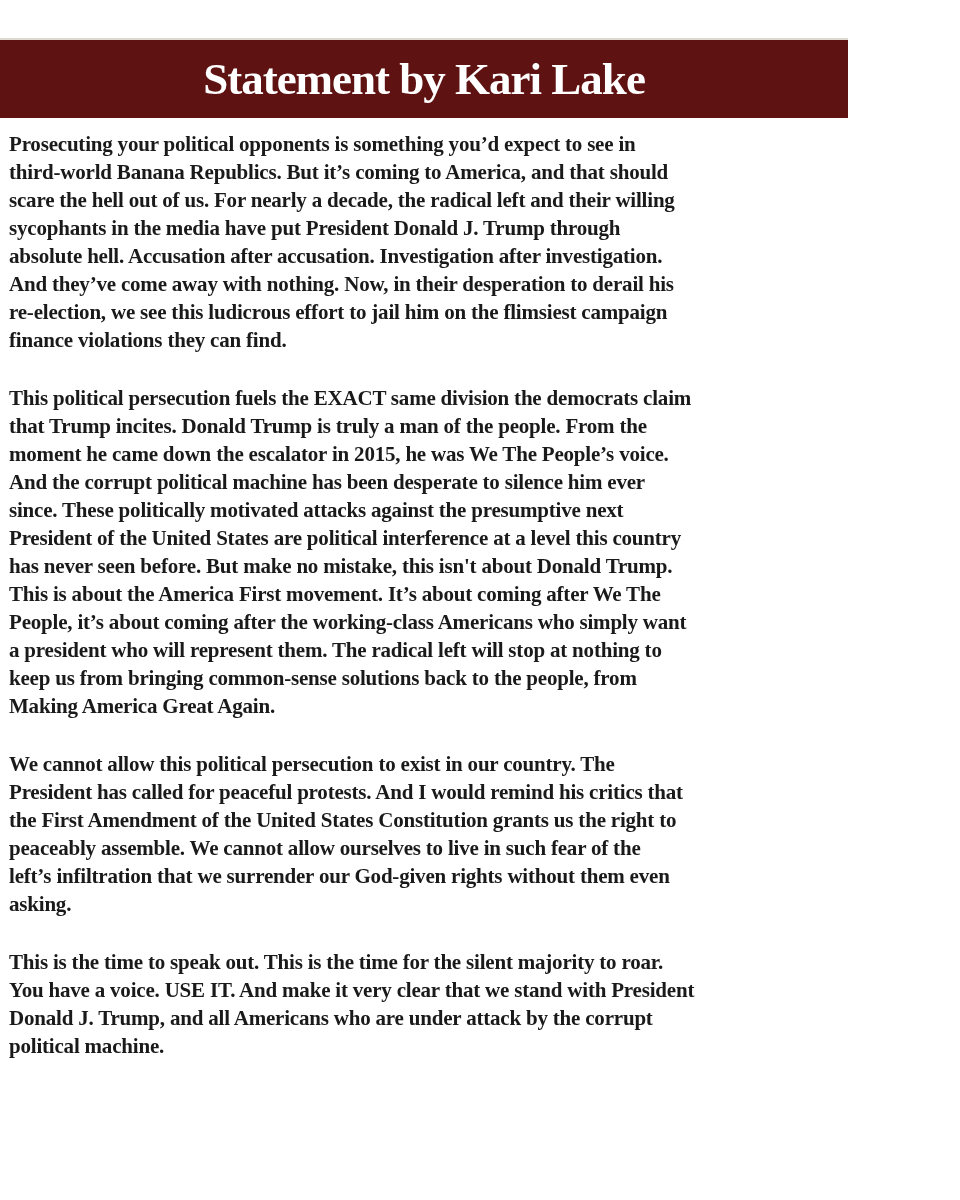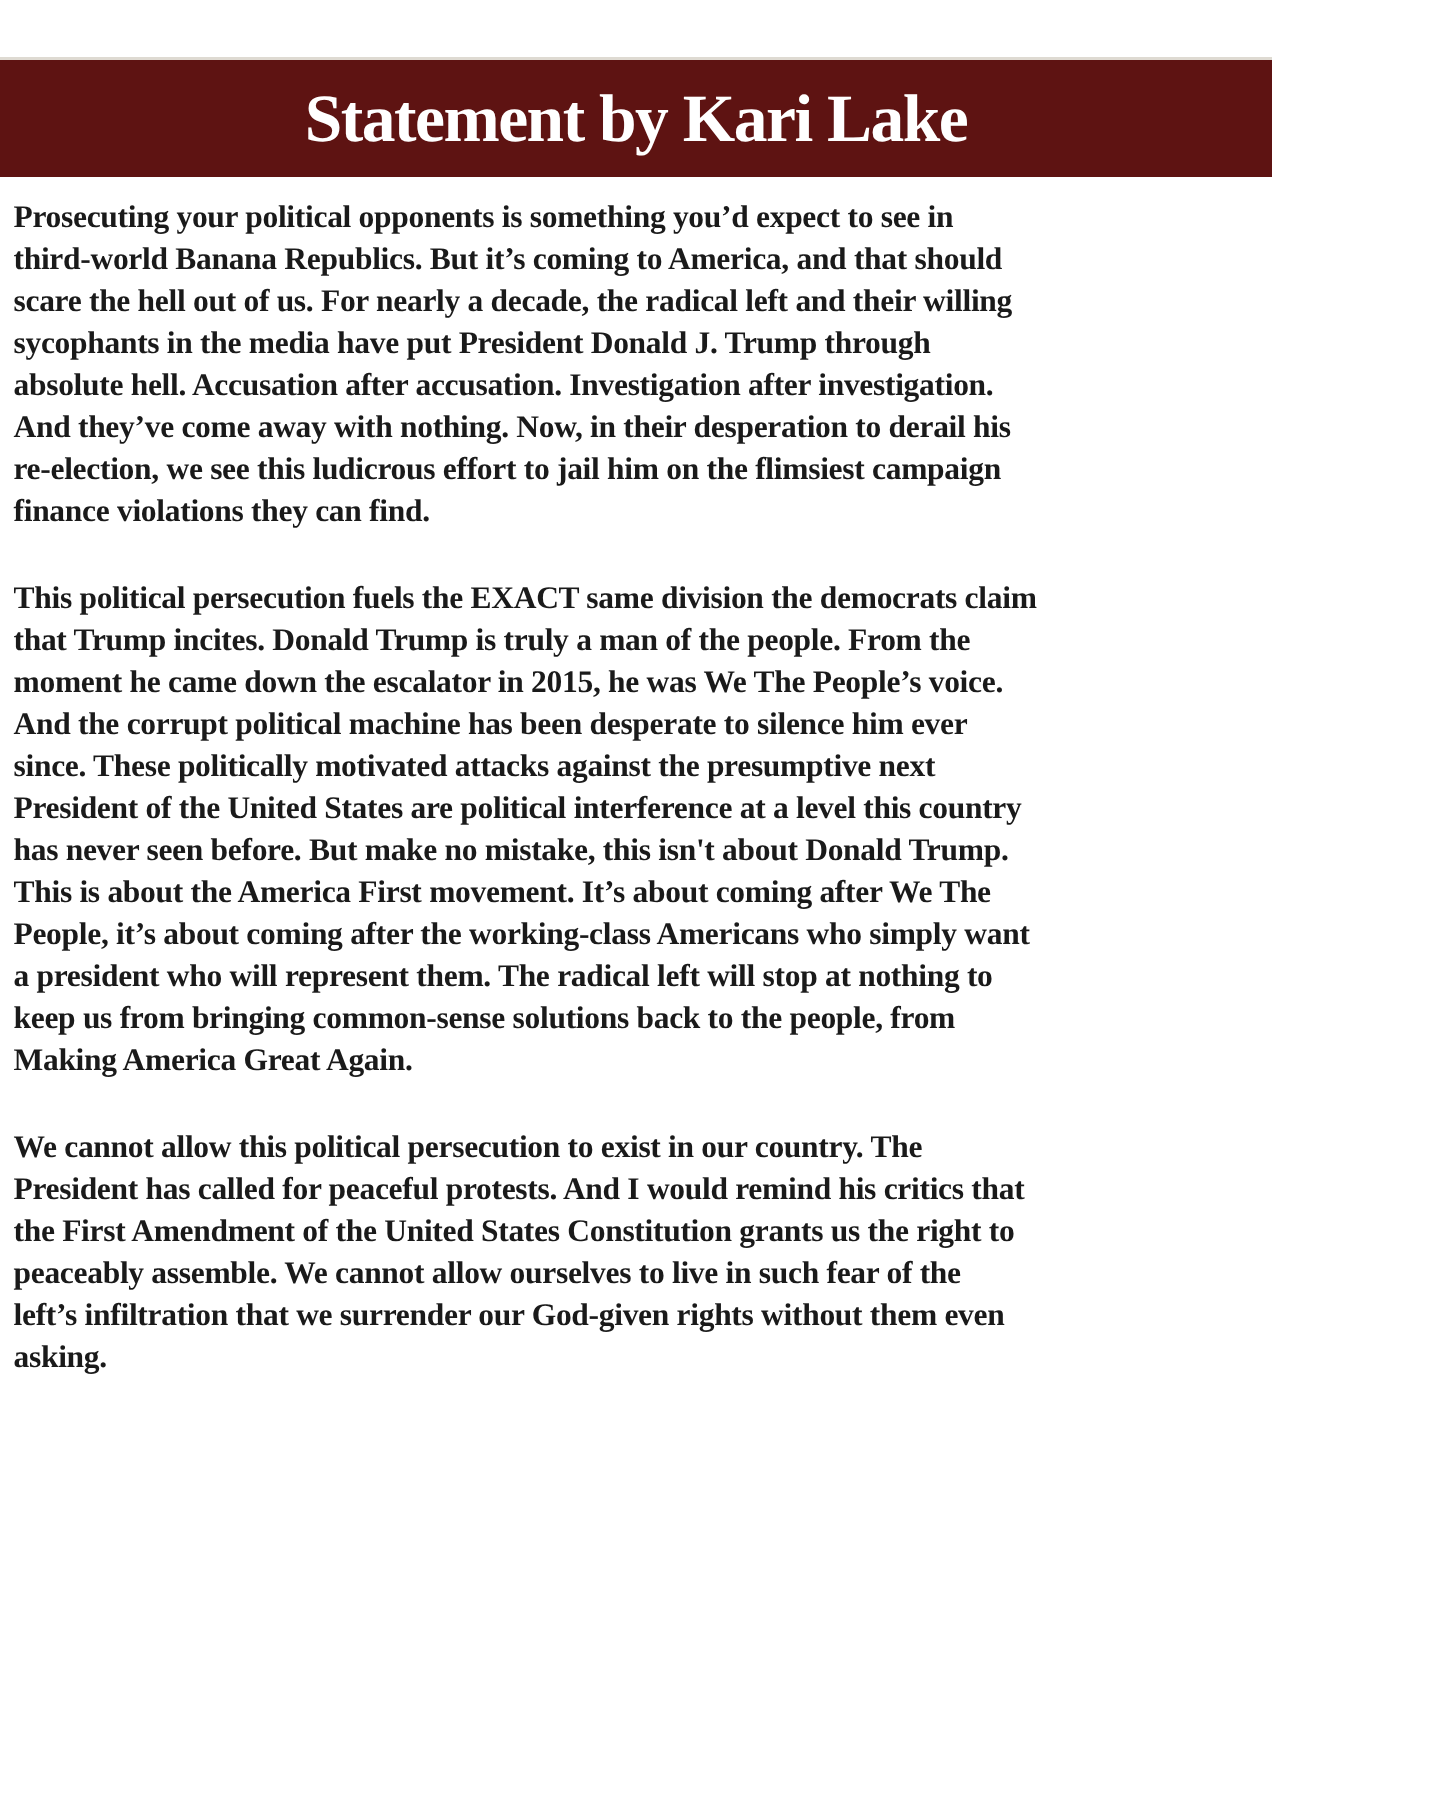--- a/index.html
+++ b/index.html
@@ -80,14 +80,18 @@
 People, it’s about coming after the working-class Americans who simply want
 a president who will represent them. The radical left will stop at nothing to
 keep us from bringing common-sense solutions back to the people, from
 Making America Great Again.</p>
     <p>We cannot allow this political persecution to exist in our country. The
 President has called for peaceful protests. And I would remind his critics that
 the First Amendment of the United States Constitution grants us the right to
 peaceably assemble. We cannot allow ourselves to live in such fear of the
 left’s infiltration that we surrender our God-given rights without them even
 asking.</p>
+    <p>This is the time to speak out. This is the time for the silent majority to roar.
+You have a voice. USE IT. And make it very clear that we stand with President
+Donald J. Trump, and all Americans who are under attack by the corrupt
+political machine.</p>
   </div>
 </div>
 
 </body></html>

